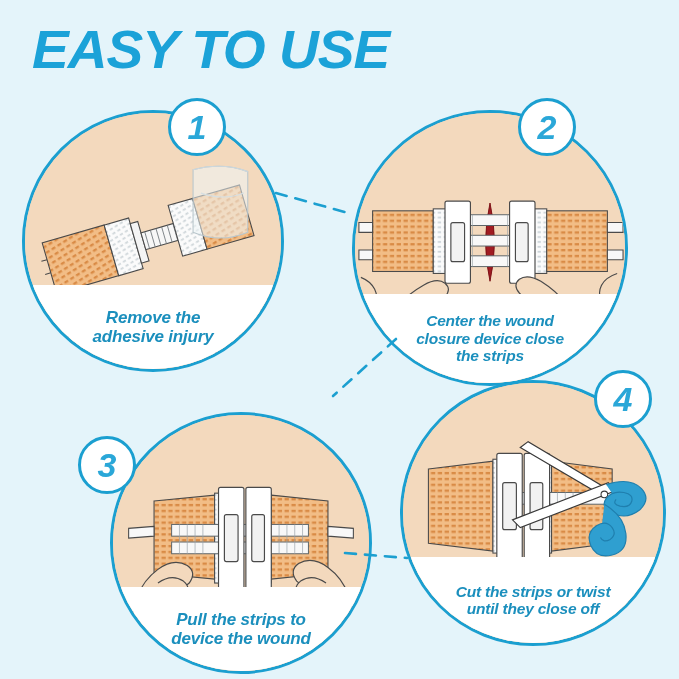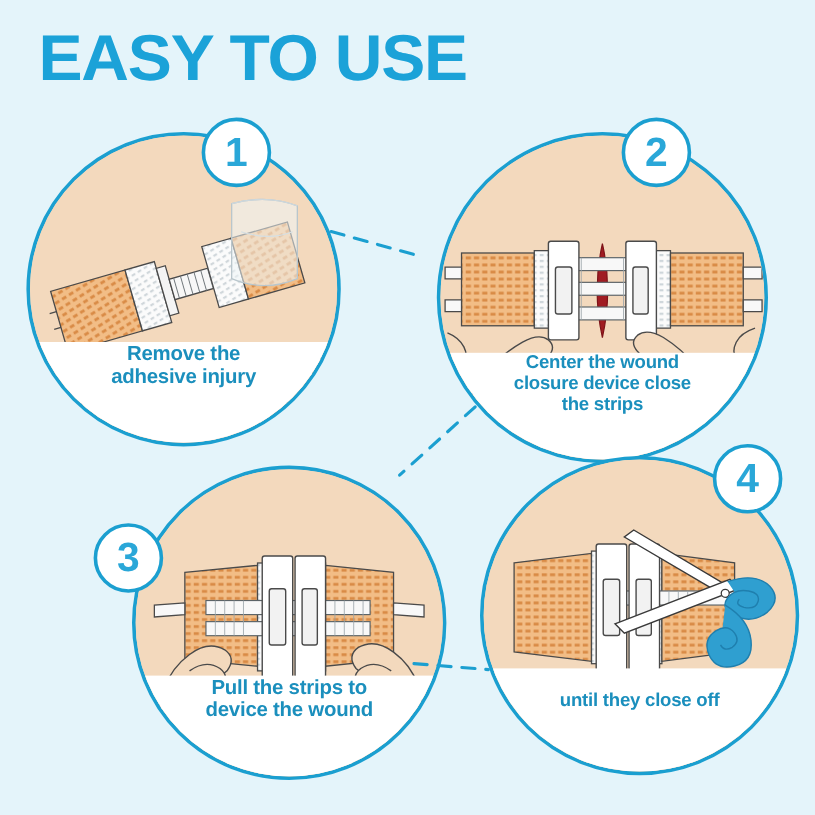--- a/index.html
+++ b/index.html
@@ -3,21 +3,21 @@
 <meta charset="utf-8">
 <style>
   html,body{margin:0;padding:0;}
   body{
     width:679px;height:679px;
     background:#e4f4fa;
     font-family:"Liberation Sans", sans-serif;
     overflow:hidden;
     position:relative;
   }
-  #stage{position:absolute;left:0;top:0;width:679px;height:679px;}
+  #stage{position:absolute;left:0;top:0;width:679px;height:679px;font-style:italic;}
 
   .title{
     position:absolute;
     left:32px; top:22px;
     font-size:54px;
     font-weight:bold;
     letter-spacing:-1px;
     color:#1ba2d8;
     line-height:1;
     transform:scaleX(1.02);
@@ -33,21 +33,21 @@
     border:3px solid #1b9fd0;
     box-sizing:border-box;
   }
   .panel .skin{position:absolute;left:0;top:0;width:100%;height:100%;background:#f3d9bd;}
   .panel .caption-band{
     position:absolute;left:0;right:0;bottom:0;height:33%;
     background:#ffffff;
   }
   .caption{
     position:absolute;left:0;right:0;bottom:0;height:33%;
-    display:flex;align-items:flex-start;justify-content:center;
+    display:flex;align-items:center;justify-content:center;
     text-align:center;
     color:#1b8fbd;
     font-weight:bold;
     font-size:17px;
     line-height:1.12;
     padding:0 14px;
     box-sizing:border-box;
     letter-spacing:-0.2px;
   }
   .caption.small{font-size:15.5px;}
@@ -143,21 +143,21 @@
         <path d="M206 228 q14 -4 20 4 q5 8 -3 14"></path>
       </g>
     </svg>
     <div class="caption-band"></div>
     <div class="caption">
       <span><span>Remove the</span><br><span>adhesive injury</span></span>
     </div>
   </div>
   <div class="badge" style="left:168px;top:98px;">1</div>
 
-  <div class="panel" style="left:364px;top:110px;width:276px;height:276px;">
+  <div class="panel" style="left:352px;top:110px;width:276px;height:276px;">
     <div class="skin"></div>
     <svg class="art" viewBox="0 0 276 276">
       <defs>
         <pattern id="mesh2" width="7" height="6" patternUnits="userSpaceOnUse">
           <rect width="7" height="6" fill="#f2bd86"></rect>
           <rect x="0.6" y="1" width="4.4" height="2.4" fill="#d98b46"></rect>
         </pattern>
         <pattern id="white2" width="6" height="5" patternUnits="userSpaceOnUse">
           <rect width="6" height="5" fill="#fbfbfb"></rect>
           <rect x="0.6" y="0.9" width="3.4" height="1.8" fill="#ccd4d9"></rect>
@@ -219,21 +219,21 @@
         <path d="M268 164 q-12 4 -16 12 q-4 8 0 14"></path>
       </g>
     </svg>
     <div class="caption-band"></div>
     <div class="caption small">
       <span><span>Center the wound</span><br><span>closure device close</span><br><span>the strips</span></span>
     </div>
   </div>
   <div class="badge" style="left:518px;top:98px;">2</div>
 
-  <div class="panel" style="left:110px;top:388px;width:262px;height:262px;">
+  <div class="panel" style="left:110px;top:412px;width:262px;height:262px;">
     <div class="skin"></div>
     <svg class="art" viewBox="0 0 262 262">
       <defs>
         <pattern id="mesh3" width="7" height="6" patternUnits="userSpaceOnUse">
           <rect width="7" height="6" fill="#f2bd86"></rect>
           <rect x="0.6" y="1" width="4.4" height="2.4" fill="#d98b46"></rect>
         </pattern>
         <pattern id="white3" width="6" height="5" patternUnits="userSpaceOnUse">
           <rect width="6" height="5" fill="#fbfbfb"></rect>
           <rect x="0.6" y="0.9" width="3.4" height="1.8" fill="#ccd4d9"></rect>
@@ -351,18 +351,18 @@
       </g>
 
       <g stroke="#4a4a4a" stroke-width="1.2" fill="#f3d9bd">
         <path d="M186 248 q-10 -40 10 -58 q14 -12 28 -4 q10 6 4 16 l-14 14"></path>
         <path d="M206 196 q14 -6 22 2 q7 8 -2 16 q-8 8 -18 8"></path>
         <path d="M214 220 q12 -4 17 4 q4 8 -4 13"></path>
       </g>
     </svg>
     <div class="caption-band"></div>
     <div class="caption small">
-      <span><br><span>until they close off</span></span>
+      <span><span>Cut the strips or twist</span><br><span>until they close off</span></span>
     </div>
   </div>
   <div class="badge" style="left:594px;top:370px;">4</div>
 
 </div>
 
 </body></html>

